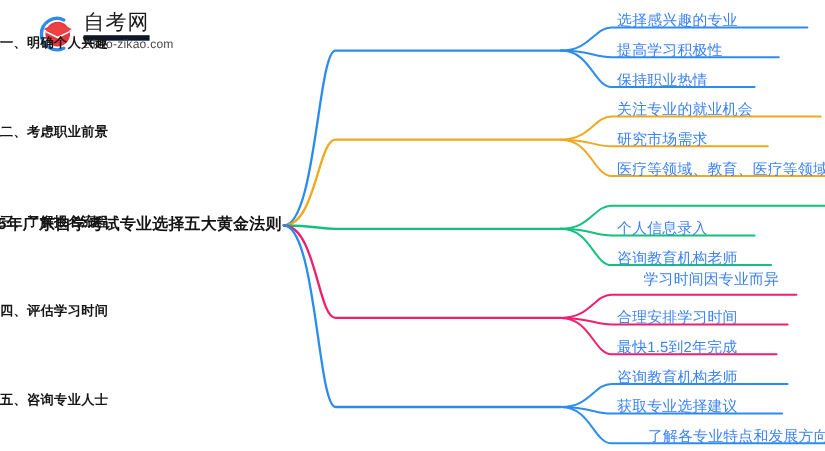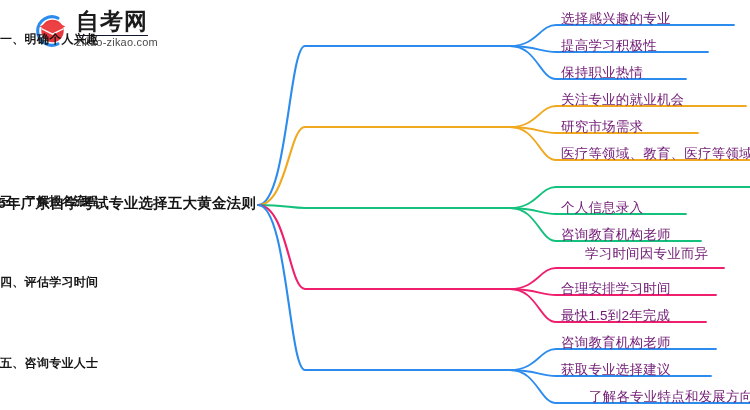--- a/index.html
+++ b/index.html
@@ -31,26 +31,26 @@
     width: 44px;
     height: 38px;
   }
   #logo .logo-text-wrap {
     position: absolute;
     left: 48px;
     top: 0px;
     width: 104px;
   }
   #logo .logo-cn {
-    font-size: 23px;
-    font-weight: bold;
+    font-size: 19px;
+    font-weight: normal;
     letter-spacing: 1px;
     color: #1b1b1b;
     line-height: 22px;
-    border-bottom: 1px solid #0f172a;
+    border-bottom: 5px solid #0f172a;
     padding-bottom: 1px;
   }
   #logo .logo-en {
     font-size: 11px;
     color: #4a4a4a;
     letter-spacing: 0.2px;
     line-height: 14px;
     padding-top: 2px;
   }
 
@@ -87,21 +87,21 @@
     font-weight: bold;
     white-space: nowrap;
     color: #161616;
     letter-spacing: 0.3px;
   }
   .leaf-label {
     position: absolute;
     left: 561px;
     font-size: 13.5px;
     white-space: nowrap;
-    color: #701a75;
+    color: #3b82f6;
     letter-spacing: 0.2px;
   }
 </style>
 </head>
 <body>
 
 <div id="logo">
   <span class="logo-mark">
     <svg width="44" height="38" viewBox="0 0 44 38" xmlns="http://www.w3.org/2000/svg">
       <path d="M30 6.2 A14.2 14.2 0 1 0 30 31.8" fill="none" stroke="#2b8cee" stroke-width="3.1" stroke-linecap="round"></path>
@@ -137,20 +137,21 @@
     <path d="M 258 205 C 287.14 205 , 288.973 370 , 305 370 L 510 370" fill="none" stroke="#2b8cee" stroke-width="2.1" stroke-linecap="round"></path>
     <path d="M 510 370 C 536.68 370 , 539.992 349 , 556 349 L 716 349" fill="none" stroke="#2b8cee" stroke-width="1.8" stroke-linecap="round"></path>
     <path d="M 510 370 C 536.68 370 , 539.992 376 , 556 376 L 711 376" fill="none" stroke="#2b8cee" stroke-width="1.8" stroke-linecap="round"></path>
     <path d="M 510 370 C 536.68 370 , 539.992 403 , 556 403 L 750 403" fill="none" stroke="#2b8cee" stroke-width="1.8" stroke-linecap="round"></path>
   </svg>
 
 <div class="node-layer">
   <div class="root-label">2025年广东自学考试专业选择五大黄金法则</div>
 
   <div class="l1-label" style="top:31px;">一、明确个人兴趣</div>
+  <div class="l1-label" style="top:112px;">二、考虑职业前景</div>
   <div class="l1-label" style="top:193px;">三、了解报名流程</div>
   <div class="l1-label" style="top:274px;">四、评估学习时间</div>
   <div class="l1-label" style="top:355px;">五、咨询专业人士</div>
 
   <div class="leaf-label" style="top:10px;">选择感兴趣的专业</div>
   <div class="leaf-label" style="top:37px;">提高学习积极性</div>
   <div class="leaf-label" style="top:64px;">保持职业热情</div>
 
   <div class="leaf-label" style="top:91px;">关注专业的就业机会</div>
   <div class="leaf-label" style="top:118px;">研究市场需求</div>

